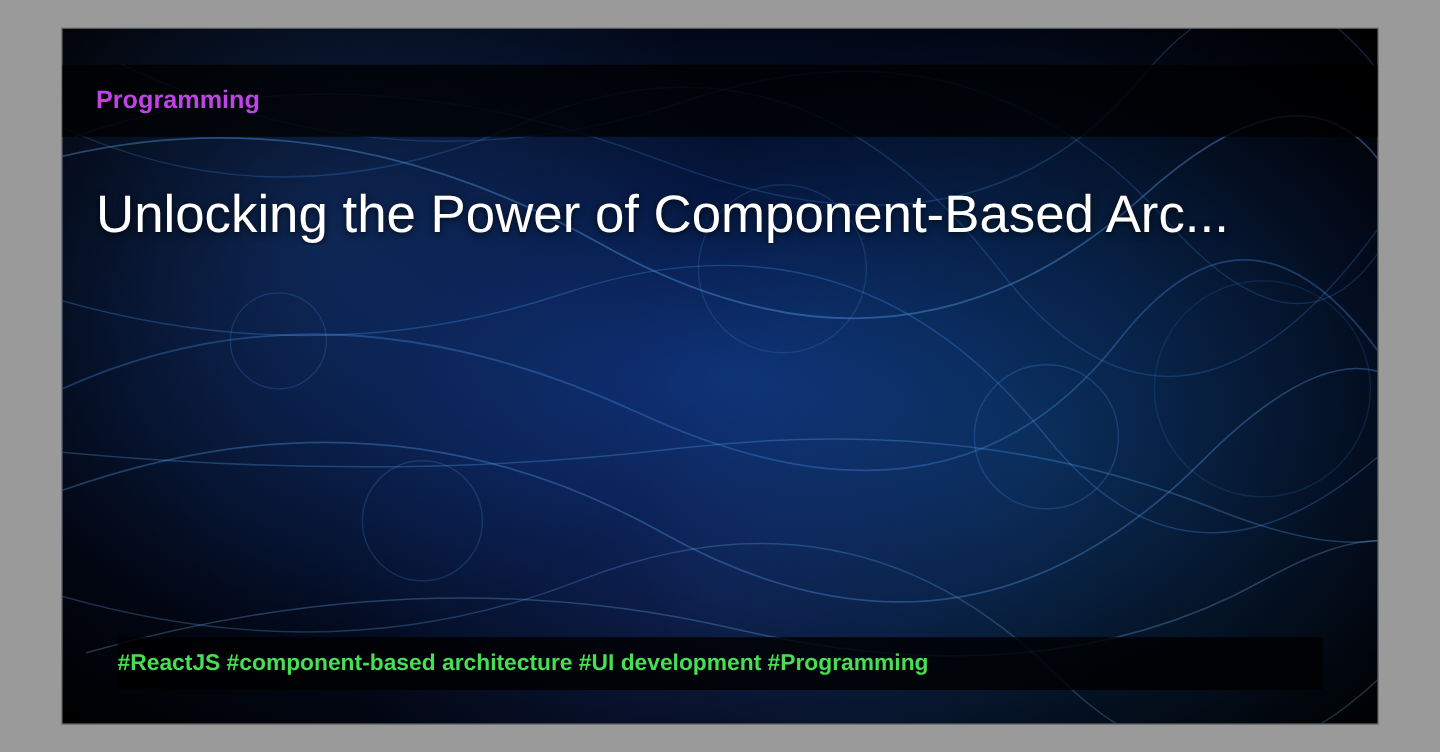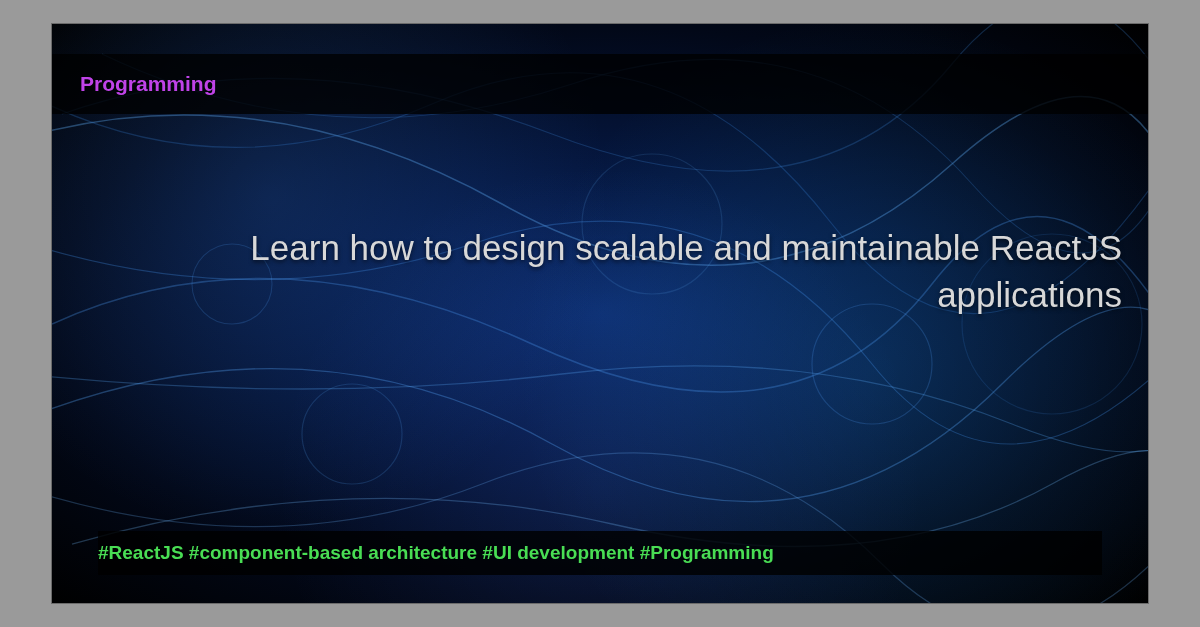--- a/index.html
+++ b/index.html
@@ -121,19 +121,19 @@
     <circle cx="600" cy="200" r="70" stroke="rgba(100,180,255,0.15)" stroke-width="1.2" fill="none"></circle>
     <circle cx="180" cy="260" r="40" stroke="rgba(80,160,250,0.2)" stroke-width="1.1" fill="none"></circle>
     <path d="M -30 350 Q 260 380, 510 350 T 960 400 T 1170 330" stroke="rgba(95,175,255,0.28)" stroke-width="1.3" fill="none"></path>
     <path d="M 10 90 Q 240 10, 500 110 T 900 40 T 1160 150" stroke="rgba(65,145,235,0.24)" stroke-width="1.2" fill="none"></path>
   </svg>
 
   <div class="category-bar">
     <span class="category-text">Programming</span>
   </div>
 
+  <div class="title-text">Unlocking the Power of Component-Based Arc...</div>
 
-  <div class="subtitle-text">Learn how to design scalable and maintainable ReactJS applications</div>
 
   <div class="tags-bar">
     <span class="tags-text">#ReactJS #component-based architecture #UI development #Programming</span>
   </div>
 </div>
 
 </body></html>

